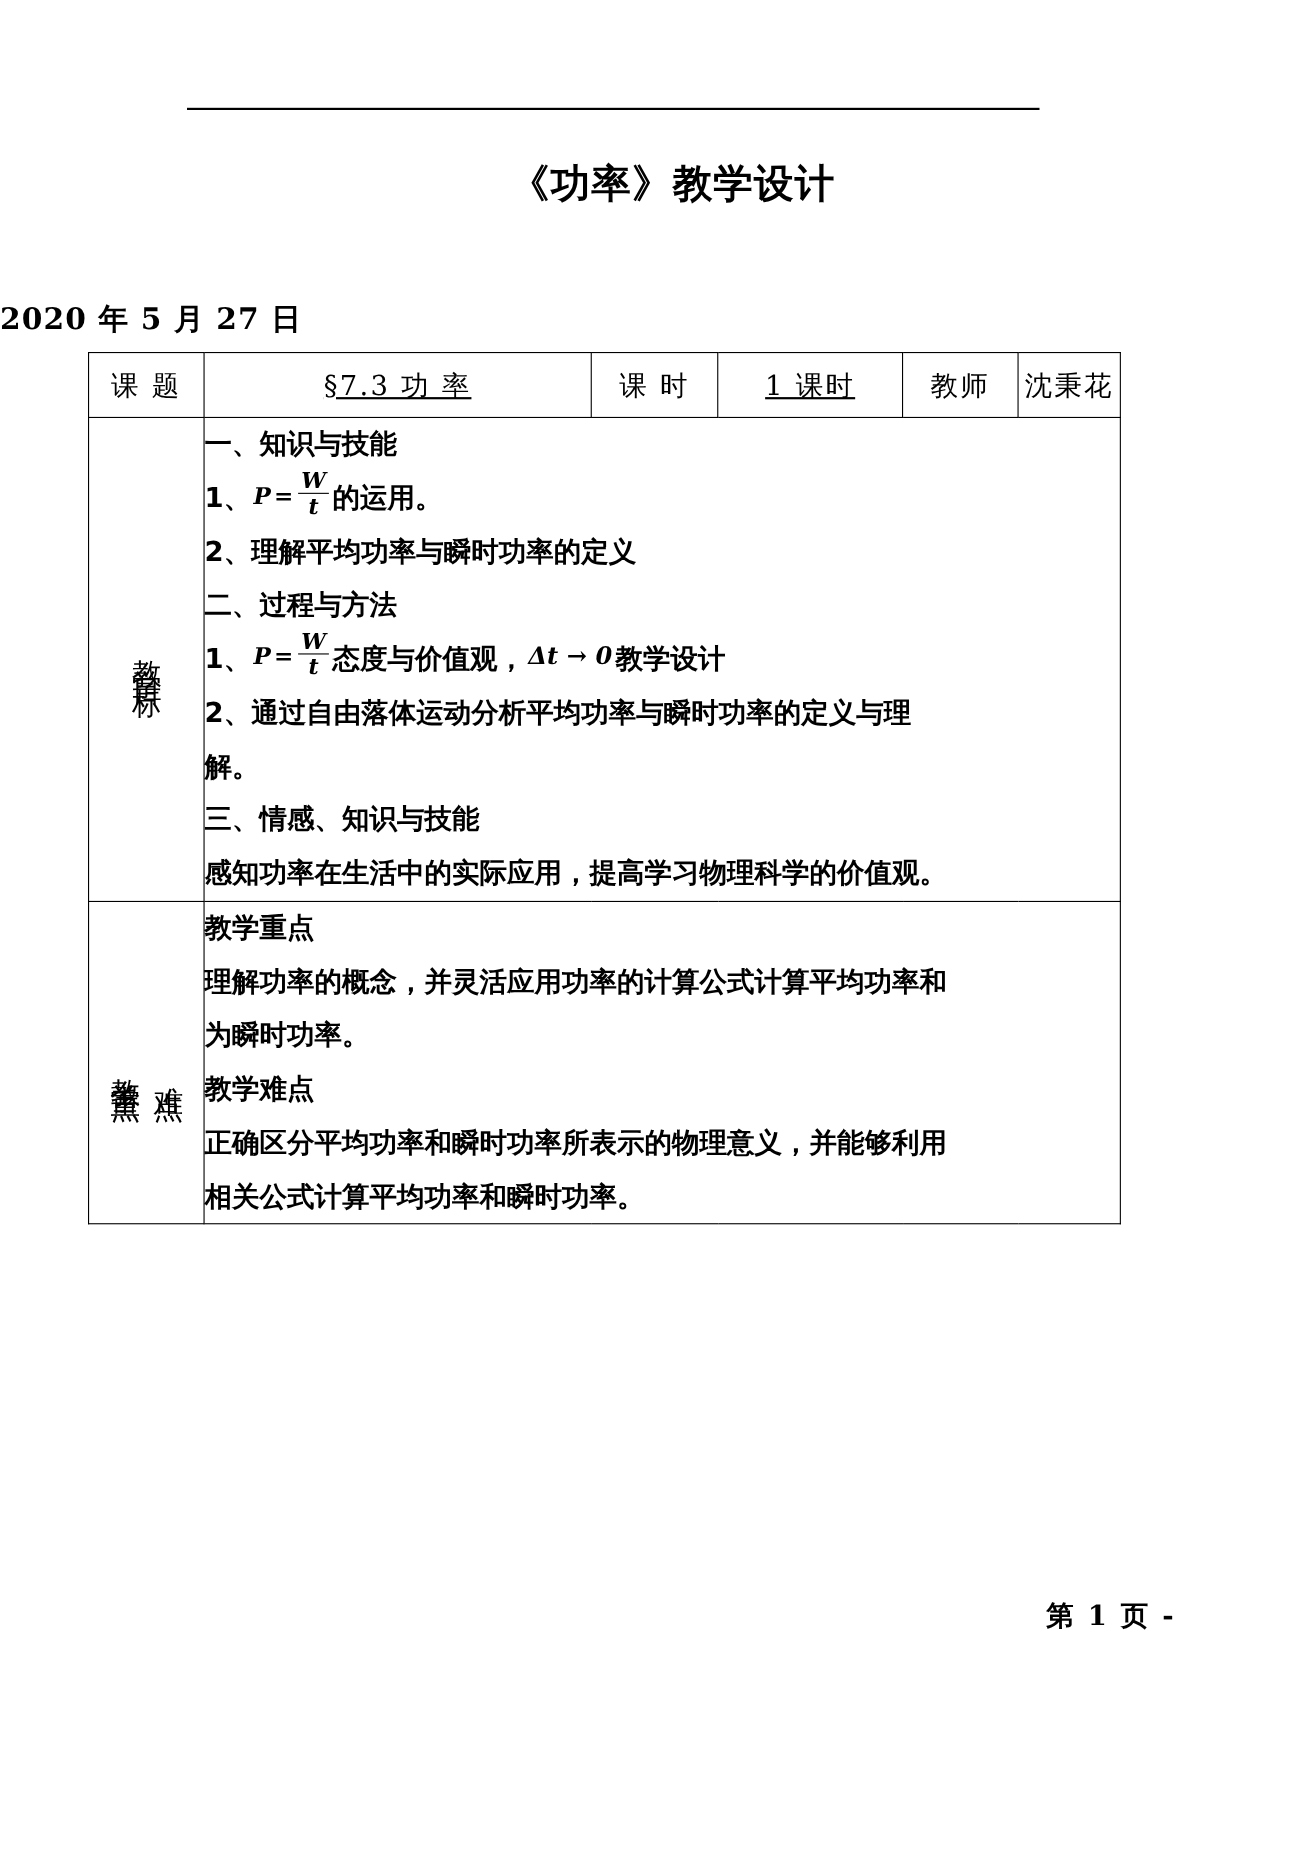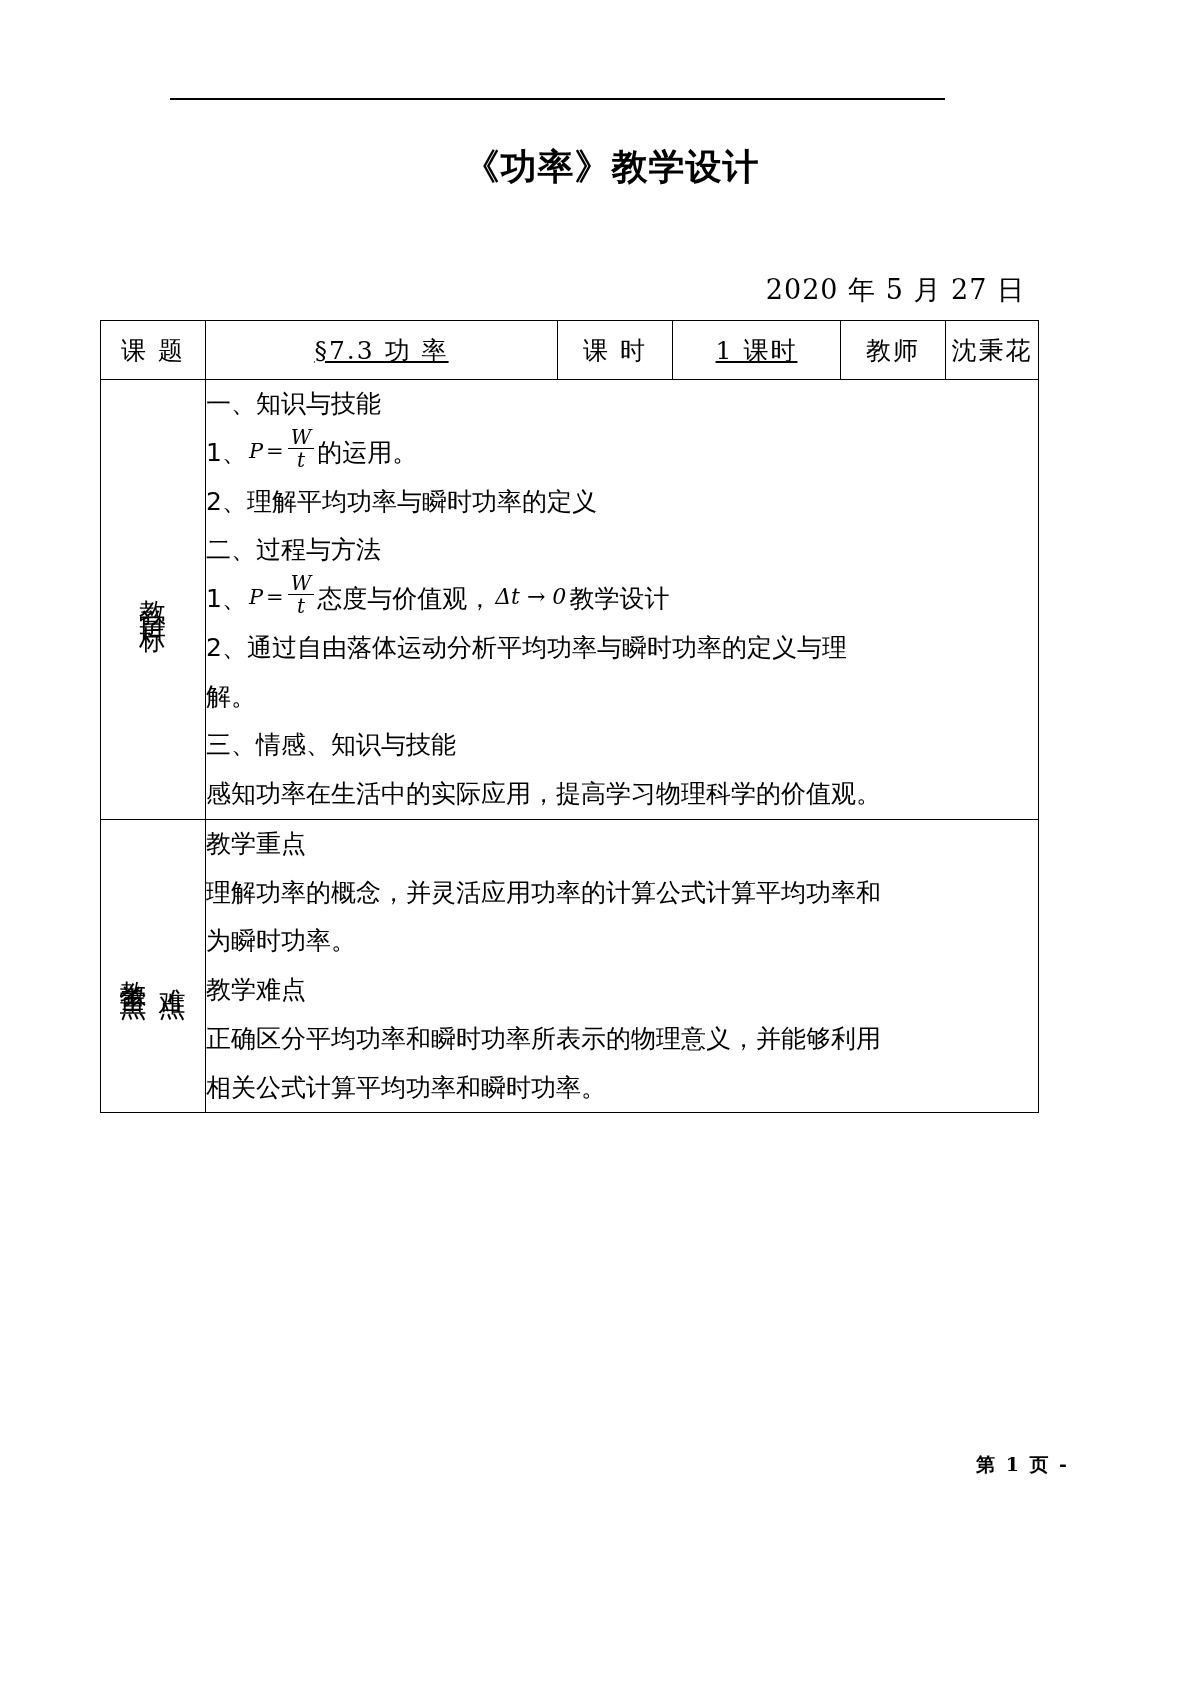--- a/index.html
+++ b/index.html
@@ -46,30 +46,31 @@
     letter-spacing: 1px;
     font-family: "DejaVu Sans", "Liberation Sans", sans-serif;
     padding-left: 16px;
   }
 
   .doc-date {
     position: absolute;
     left: 0;
     top: 272px;
     width: 1025px;
-    text-align: right;
+    text-align: left;
     font-size: 27px;
     font-family: "DejaVu Serif", "Liberation Serif", serif;
     letter-spacing: 1px;
+    font-weight: bold;
   }
 
   
   table.lesson-table {
     position: absolute;
-    left: 100px;
+    left: 80px;
     top: 320px;
     width: 938px;
     border-collapse: collapse;
     table-layout: fixed;
   }
   table.lesson-table td {
     border: 1.5px solid #000;
     padding: 0;
     vertical-align: middle;
     font-size: 25px;
@@ -111,20 +112,21 @@
   
   .content-cell {
     padding: 12px 14px 14px 16px;
     vertical-align: top;
     line-height: 1.95;
     font-size: 27px;
   }
   .content-cell p {
     margin: 0;
     white-space: nowrap;
+    font-weight: bold;
   }
 
   .line-flex {
     display: flex;
     align-items: center;
     flex-wrap: nowrap;
   }
 
   
   .frac {
@@ -172,21 +174,21 @@
     top: -2px;
     white-space: nowrap;
     margin: 0 3px;
   }
 
   
   .footer {
     position: absolute;
     right: 122px;
     top: 1452px;
-    font-size: 19px;
+    font-size: 25px;
     font-family: "DejaVu Serif", "Liberation Serif", serif;
     font-weight: bold;
     letter-spacing: 2px;
     white-space: nowrap;
   }
 </style>
 </head>
 <body>
 
 <div class="page">

